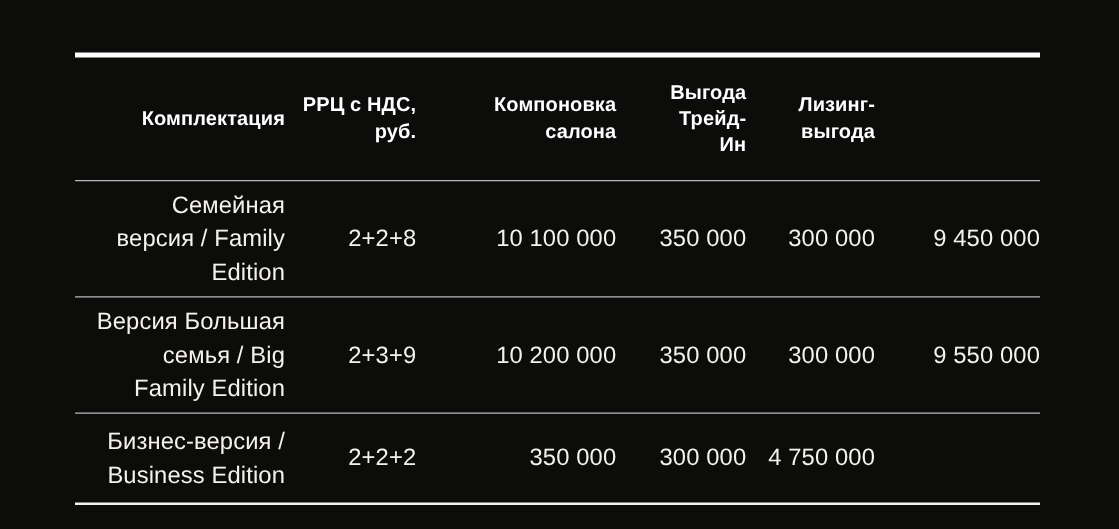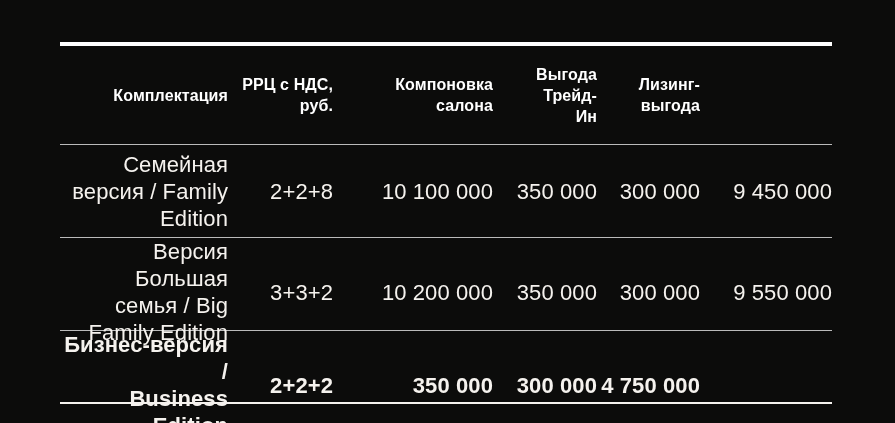--- a/index.html
+++ b/index.html
@@ -35,24 +35,24 @@
   }
   .t-head {
     height: 98px;
     font-weight: bold;
     font-size: 16px;
     line-height: 21px;
     color: #ffffff;
   }
   .r1 { height: 92px; }
   .r2 { height: 92px; }
-  .r3 { height: 71px; font-weight: bold; }
+  .r3 { height: 71px; }
   .cell {
     white-space: pre-line;
-    font-size: 22px;
+    font-size: 19px;
     line-height: 27px;
     letter-spacing: 0.1px;
   }
   .t-head .cell {
     font-size: 16px;
     line-height: 21px;
   }
   .c-left {
     text-align: right;
     padding-left: 2px;
@@ -89,21 +89,21 @@
     <div class="cell c-right num">10 100 000</div>
     <div class="cell c-right num">350 000</div>
     <div class="cell c-right num">300 000</div>
     <div class="cell c-right num">9 450 000</div>
   </div>
 
   <div class="t-row r2">
     <div class="cell c-left">Версия Большая
 семья / Big
 Family Edition</div>
-    <div class="cell c-right num">3+3+2</div>
+    <div class="cell c-right num">2+3+9</div>
     <div class="cell c-right num">10 200 000</div>
     <div class="cell c-right num">350 000</div>
     <div class="cell c-right num">300 000</div>
     <div class="cell c-right num">9 550 000</div>
   </div>
 
   <div class="t-row r3">
     <div class="cell c-left">Бизнес-версия /
 Business Edition</div>
     <div class="cell c-right num">2+2+2</div>

